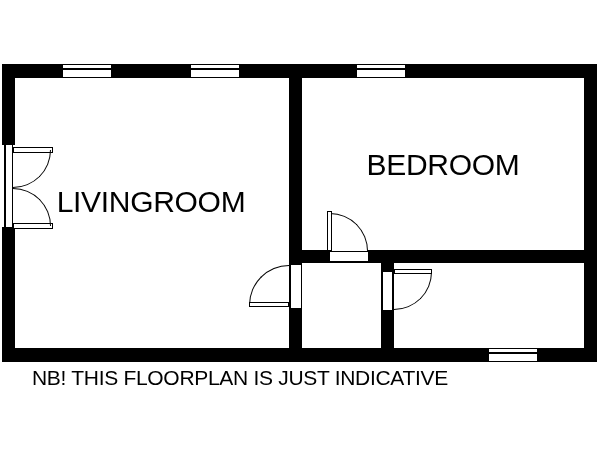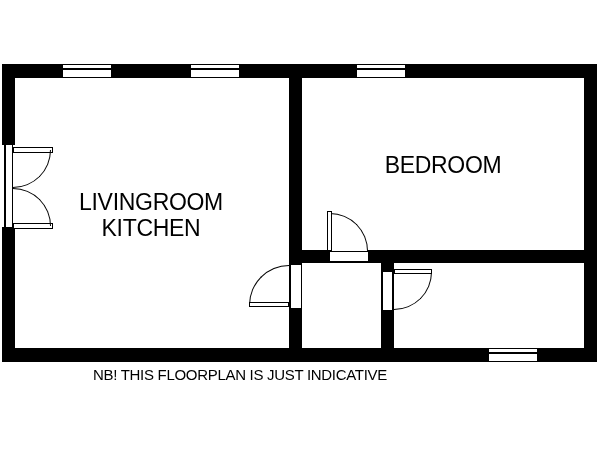--- a/index.html
+++ b/index.html
@@ -44,34 +44,34 @@
     border-top-right-radius: 100% 100%;
   }
   .arc.tl {
     border-top: 1.4px solid #000;
     border-left: 1.4px solid #000;
     border-top-left-radius: 100% 100%;
   }
   .room-label {
     position: absolute;
     color: #000000;
-    font-size: 23px;
+    font-size: 30px;
     line-height: 26px;
     text-align: center;
     letter-spacing: -0.3px;
     white-space: nowrap;
   }
   .note {
     position: absolute;
     left: 0;
     top: 366px;
     width: 480px;
     text-align: center;
     color: #000000;
-    font-size: 15px;
+    font-size: 21px;
     letter-spacing: -0.3px;
     white-space: nowrap;
   }
 </style>
 </head>
 <body>
 
 <div class="fp">
 
   <div class="wall" style="left:2px;   top:64px;  width:595px; height:14px;"></div>
@@ -118,19 +118,18 @@
   <div class="leaf" style="left:248.5px; top:301.5px; width:40px; height:5.5px;"></div>
 
   <div class="arc tr" style="left:330px; top:213px; width:38px; height:38px;"></div>
   <div class="leaf" style="left:326.5px; top:211px; width:5.5px; height:40px;"></div>
 
   <div class="arc br" style="left:394px; top:272px; width:38px; height:38px;"></div>
   <div class="leaf" style="left:394px; top:268.5px; width:38px; height:5.5px;"></div>
 
   <div class="room-label" style="left:41px; top:189px; width:220px;">
     <div>LIVINGROOM</div>
-    <div>KITCHEN</div>
   </div>
   <div class="room-label" style="left:343px; top:152px; width:200px;">BEDROOM</div>
 
   <div class="note">NB! THIS FLOORPLAN IS JUST INDICATIVE</div>
 
 </div>
 
 </body></html>

